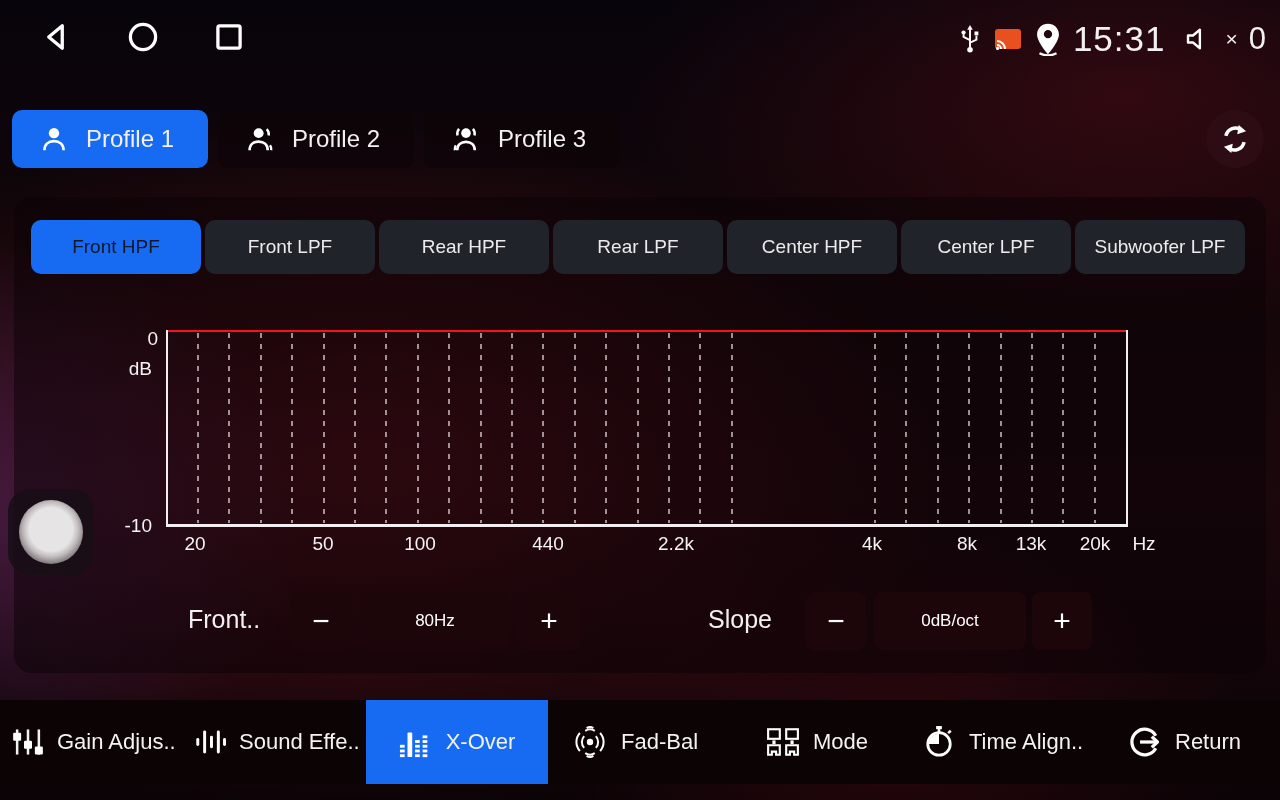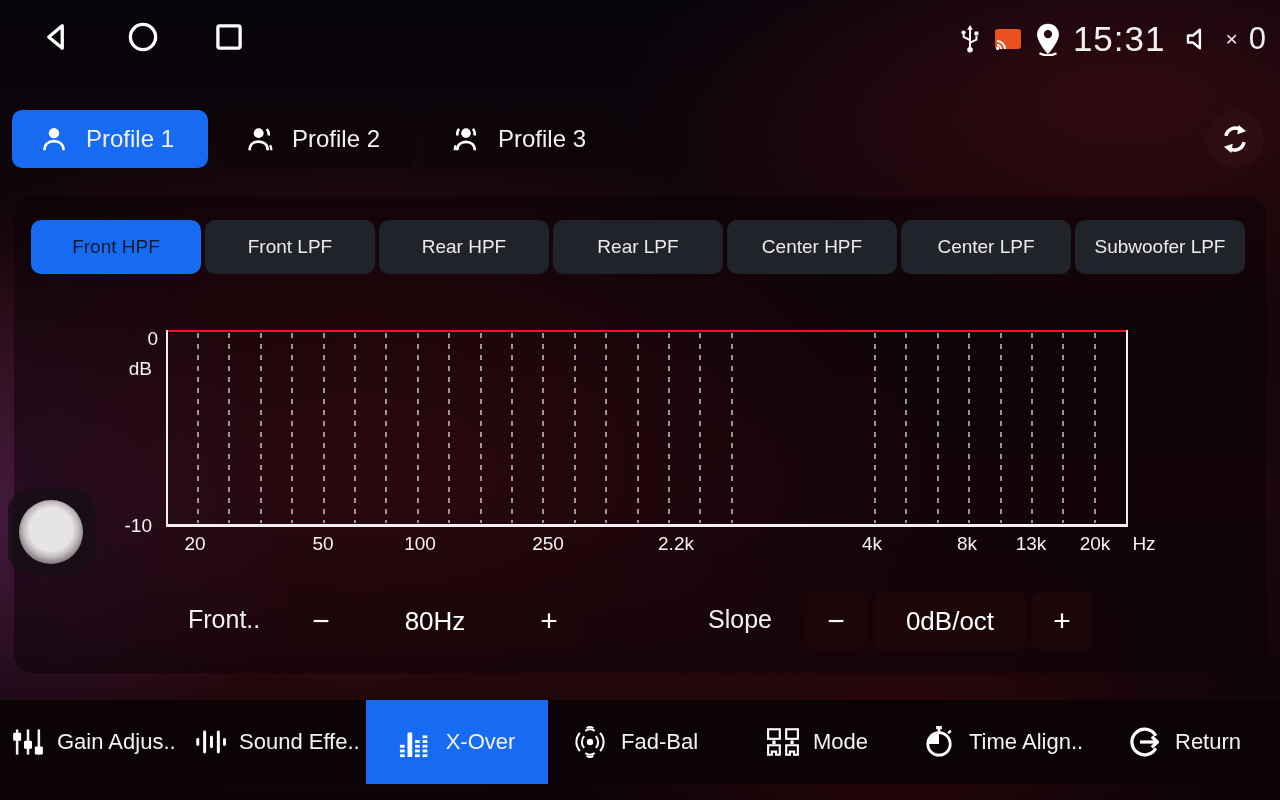--- a/index.html
+++ b/index.html
@@ -83,21 +83,21 @@
 
   
   .ctrl-label { position:absolute; font-size:25px; color:#f2f0f1; }
   .ctrl-btn {
     position:absolute; top:592px; height:58px; border-radius:8px; background:#1d060a;
     display:flex; align-items:center; justify-content:center;
     font-size:30px; color:#fff; cursor:pointer;
   }
   .ctrl-value {
     position:absolute; top:592px; height:58px; border-radius:8px; background:#1d060a;
-    display:flex; align-items:center; justify-content:center; font-size:26px; color:#fff;
+    display:flex; align-items:center; justify-content:center; font-size:17px; color:#fff;
   }
 
   
   .bottom-nav { position:absolute; left:0; top:700px; width:1280px; height:84px; background:#0c0304; }
   .nav-item { position:absolute; top:0; height:100%; display:flex; align-items:center; gap:13px; cursor:pointer; }
   .nav-item .lbl { font-size:22px; color:#f4f2f3; white-space:nowrap; }
   .nav-item.active-block { background:#176bf2; justify-content:center; }
 </style>
 </head>
 <body>
@@ -268,21 +268,21 @@
       <div class="gridline" style="left: 800.2px;"></div>
       <div class="gridline" style="left: 831.6px;"></div>
       <div class="gridline" style="left: 863px;"></div>
       <div class="gridline" style="left: 894.4px;"></div>
       <div class="gridline" style="left: 925.8px;"></div>
     </div>
   <div class="x-ticks" id="x-ticks">
       <span class="x-tick" style="left: 29px;">20</span>
       <span class="x-tick" style="left: 157px;">50</span>
       <span class="x-tick" style="left: 254px;">100</span>
-      <span class="x-tick" style="left: 382px;">250</span>
+      <span class="x-tick" style="left: 382px;">440</span>
       <span class="x-tick" style="left: 510px;">2.2k</span>
       <span class="x-tick" style="left: 706px;">4k</span>
       <span class="x-tick" style="left: 801px;">8k</span>
       <span class="x-tick" style="left: 865px;">13k</span>
       <span class="x-tick" style="left: 929px;">20k</span>
       <span class="x-tick" style="left: 978px;">Hz</span>
     </div>
 
   <div class="knob-btn">
     <div class="knob-circle"></div>

